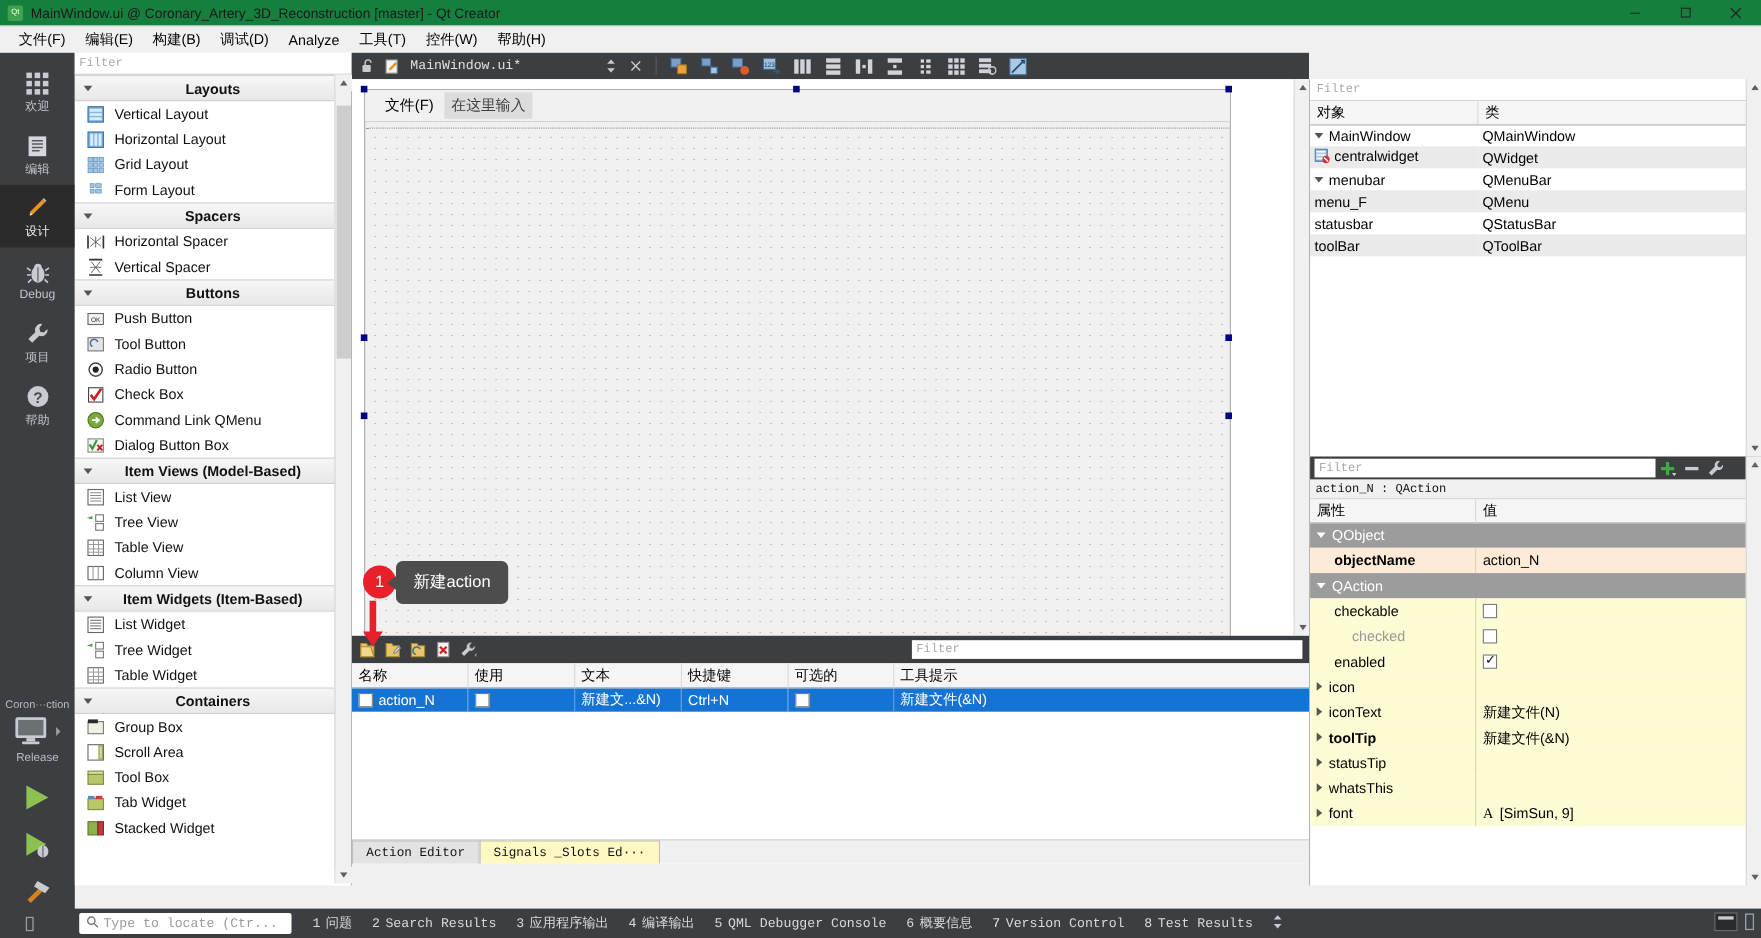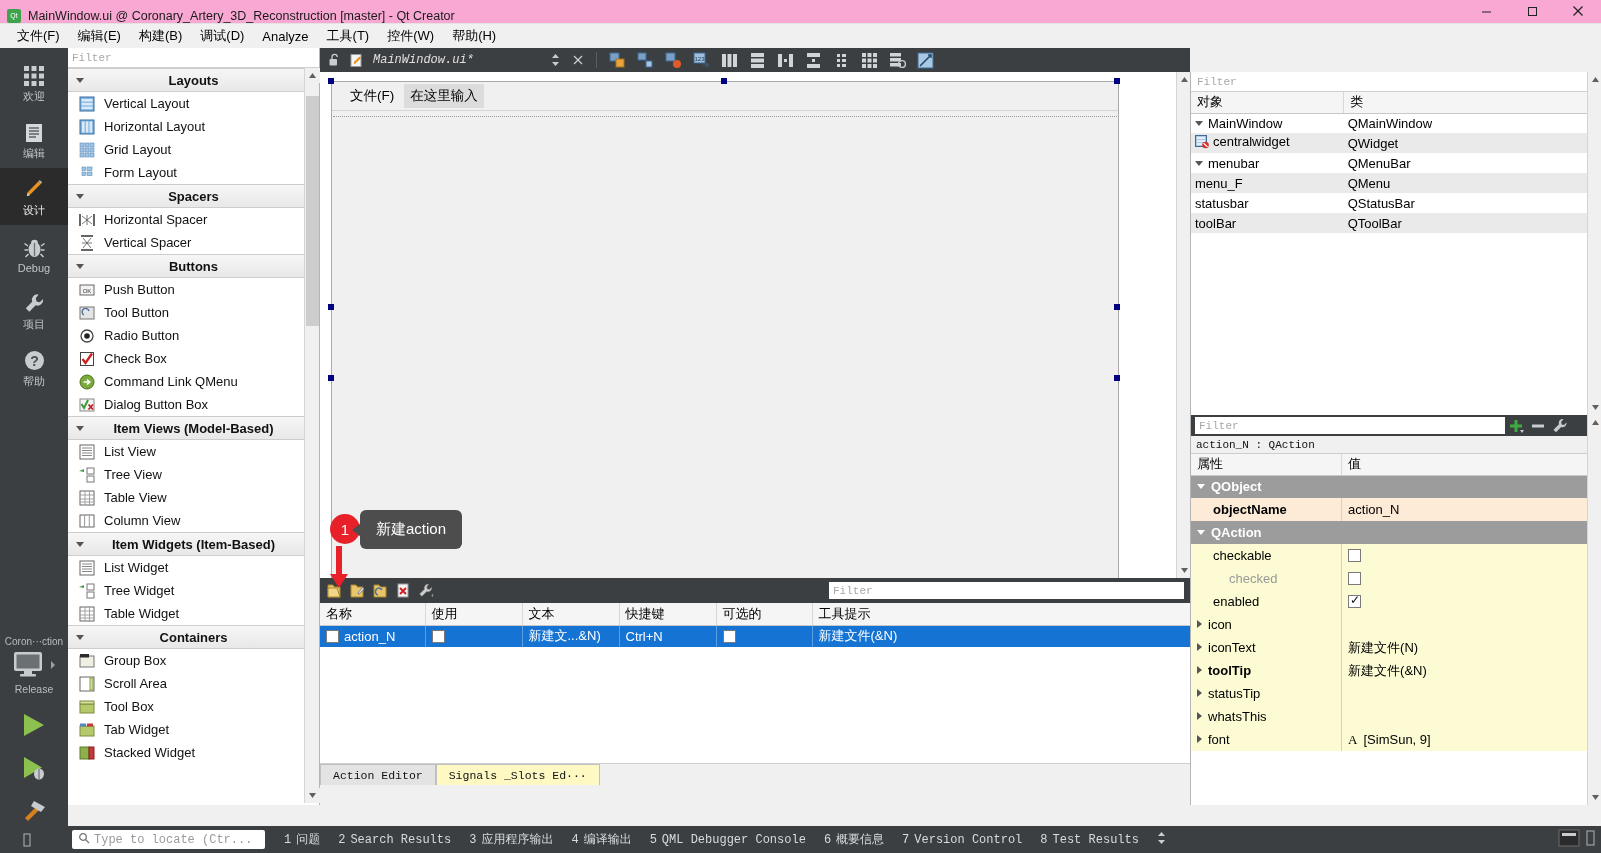--- a/index.html
+++ b/index.html
@@ -9,21 +9,21 @@
     font-size: 12px;
     background:#f0f0f0;
     color:#000;
     -webkit-font-smoothing: antialiased;
   }
   .app { position:relative; width:1601px; height:853px; }
 
   
   .titlebar {
     position:absolute; top:0; left:0; width:1601px; height:24px;
-    background:#f9a8d4; display:flex; align-items:flex-end;
+    background:#15803d; display:flex; align-items:center;
     border-bottom:1px solid #e3e3e3;
   }
   .title-icon {
     width:14px; height:14px; margin-left:7px; margin-right:7px;
     background:#3fa34d; border-radius:2px; position:relative;
     font-size:7px; color:#fff; line-height:14px; text-align:center;
     font-family:"Liberation Sans", sans-serif;
   }
   .title-text { font-size:12.5px; color:#1a1a1a; }
   .win-buttons { margin-left:auto; display:flex; height:24px; }
@@ -99,41 +99,41 @@
   .wb-thumb { position:absolute; top:28px; left:1px; width:13px; height:230px; background:#cdcdcd; }
   .sb-arrow { width:15px; height:15px; display:flex; align-items:center; justify-content:center; background:#f0f0f0; }
 
   
   .edtabs {
     position:absolute; top:48px; left:320px; width:870px; height:24px;
     background:#3c3f41; display:flex; align-items:center; padding-left:6px; gap:6px;
   }
   .edtab-name {
     font-family:"Liberation Mono", monospace; font-size:12px; color:#e0e0e0;
-    margin-left:3px; margin-right:8px;font-style:italic;
+    margin-left:3px; margin-right:8px;
   }
   .ed-ico { width:16px; height:16px; display:flex; align-items:center; justify-content:center; }
   .edtab-sep { width:1px; height:16px; background:#5a5d5f; margin:0 4px; }
   .dtool { width:22px; height:20px; display:flex; align-items:center; justify-content:center; }
 
   
   .canvas-wrap {
     position:absolute; top:72px; left:320px; width:870px; height:506px;
     background:#ffffff; overflow:hidden;
   }
   .form {
     position:absolute; left:11px; top:9px; width:788px; height:498px;
     background:#f0f0f0; border:1px solid #a9a9a9;
   }
   .form-menubar {
     height:29px; background:#f0f0f0; border-bottom:1px solid #d4d4d4;
     display:flex; align-items:center; padding-left:12px; gap:4px;
   }
   .fm-item { font-size:13.5px; padding:3px 6px; color:#000; }
-  .fm-item.typehere { background:#dcdcdc; color:#000000; }
+  .fm-item.typehere { background:#dcdcdc; color:#404040; }
   .form-central {
     position:absolute; left:1px; top:34px; right:1px; bottom:1px;
     background-color:#f0f0f0;
     background-image:radial-gradient(circle, #9a9a9a 0.6px, transparent 0.7px);
     background-size:10px 10px; background-position:3px 3px;
     border-top:1px dotted #9a9a9a;
   }
   .handle { position:absolute; width:6px; height:6px; background:#000080; }
 
   
@@ -240,21 +240,21 @@
     font-family:"Liberation Mono", monospace; font-size:11px; color:#111;
   }
   .pe-table { width:100%; border-collapse:collapse; table-layout:fixed; }
   .pe-table th {
     height:21px; background:#f5f5f5; border-right:1px solid #d8d8d8;
     border-bottom:1px solid #c8c8c8; text-align:left; padding-left:6px;
     font-size:13px; font-weight:normal;
   }
   .pe-table td { height:23px; font-size:13px; padding-left:6px; border-right:1px solid #ddd3a8; }
   .pe-table tr.group td {
-    background:#9c9c9c; color:#fff; font-weight:bold; border-right:none;
+    background:#9c9c9c; color:#fff; font-weight:normal; border-right:none;
   }
   .pe-table tr.yellow td { background:#fcfbd4; }
   .pe-table tr.peach td { background:#fdebd8; }
   .pe-table tr.yellow td.val, .pe-table tr.peach td.val { }
   .pe-bold { font-weight:bold; }
   .pe-dim { color:#999; }
   .pe-exp {
     display:inline-block; width:0; height:0; margin-right:6px;
     border-top:4px solid transparent; border-bottom:4px solid transparent;
     border-left:5px solid #555; vertical-align:1px;

